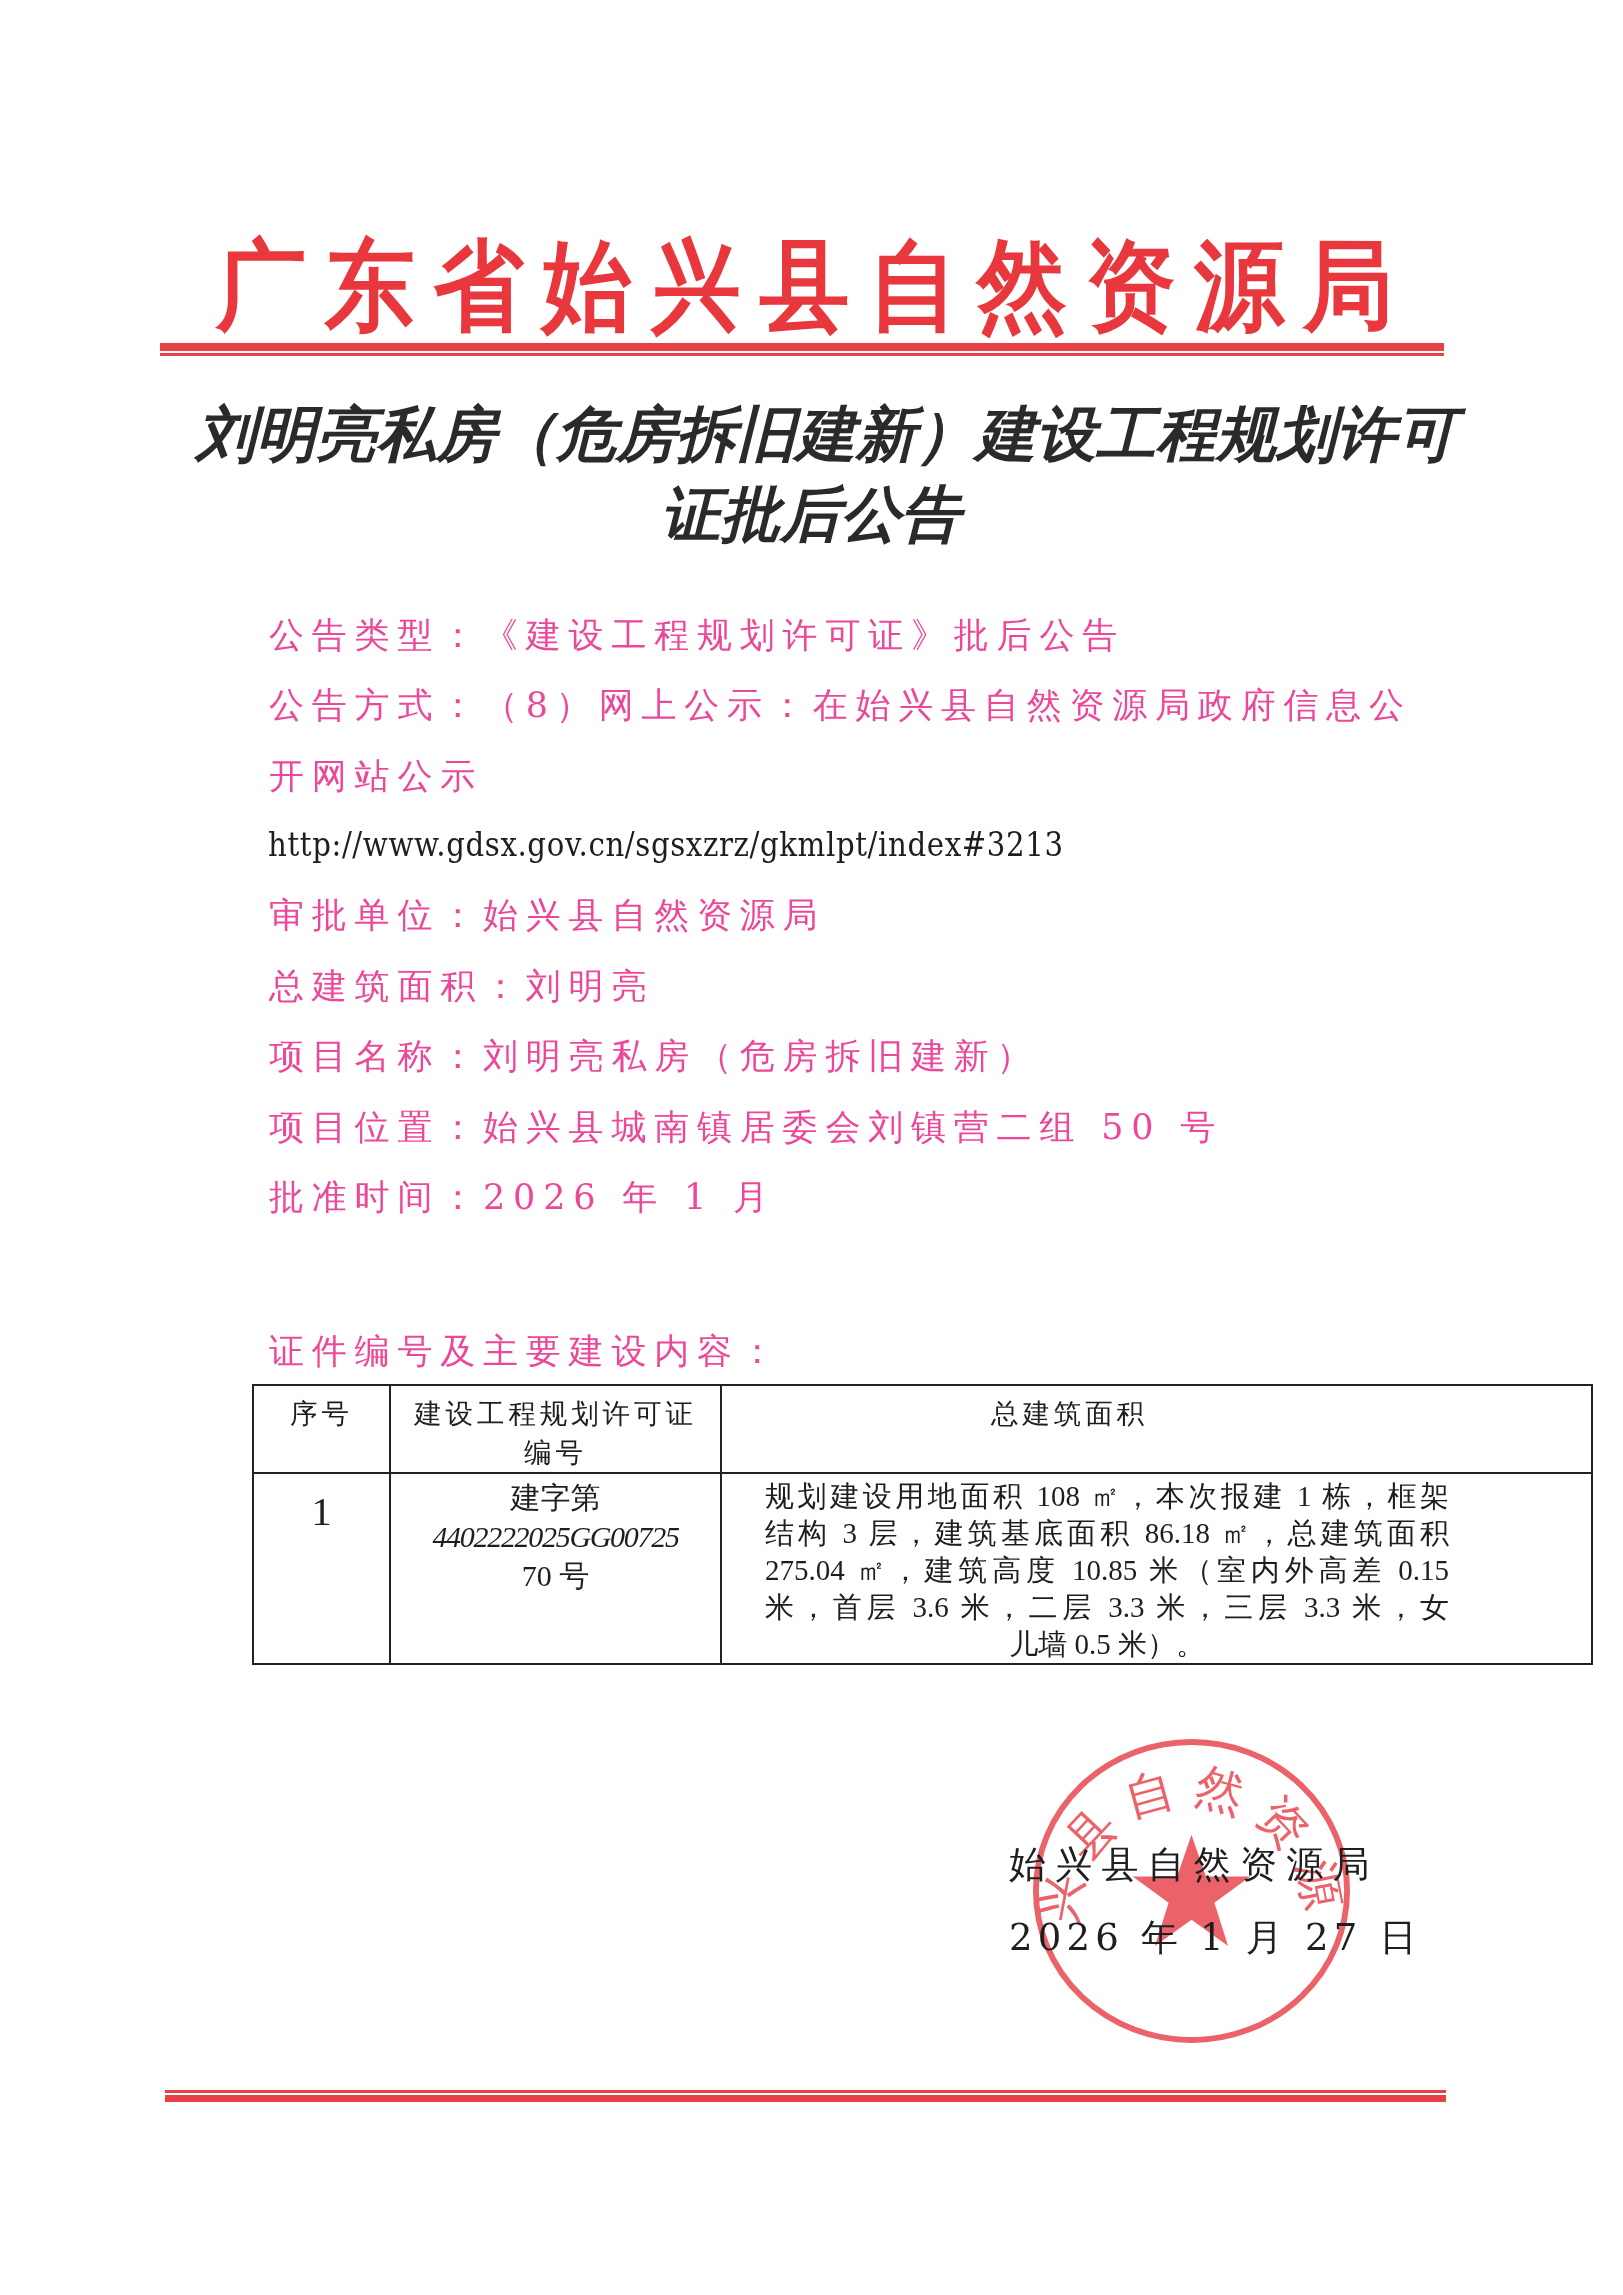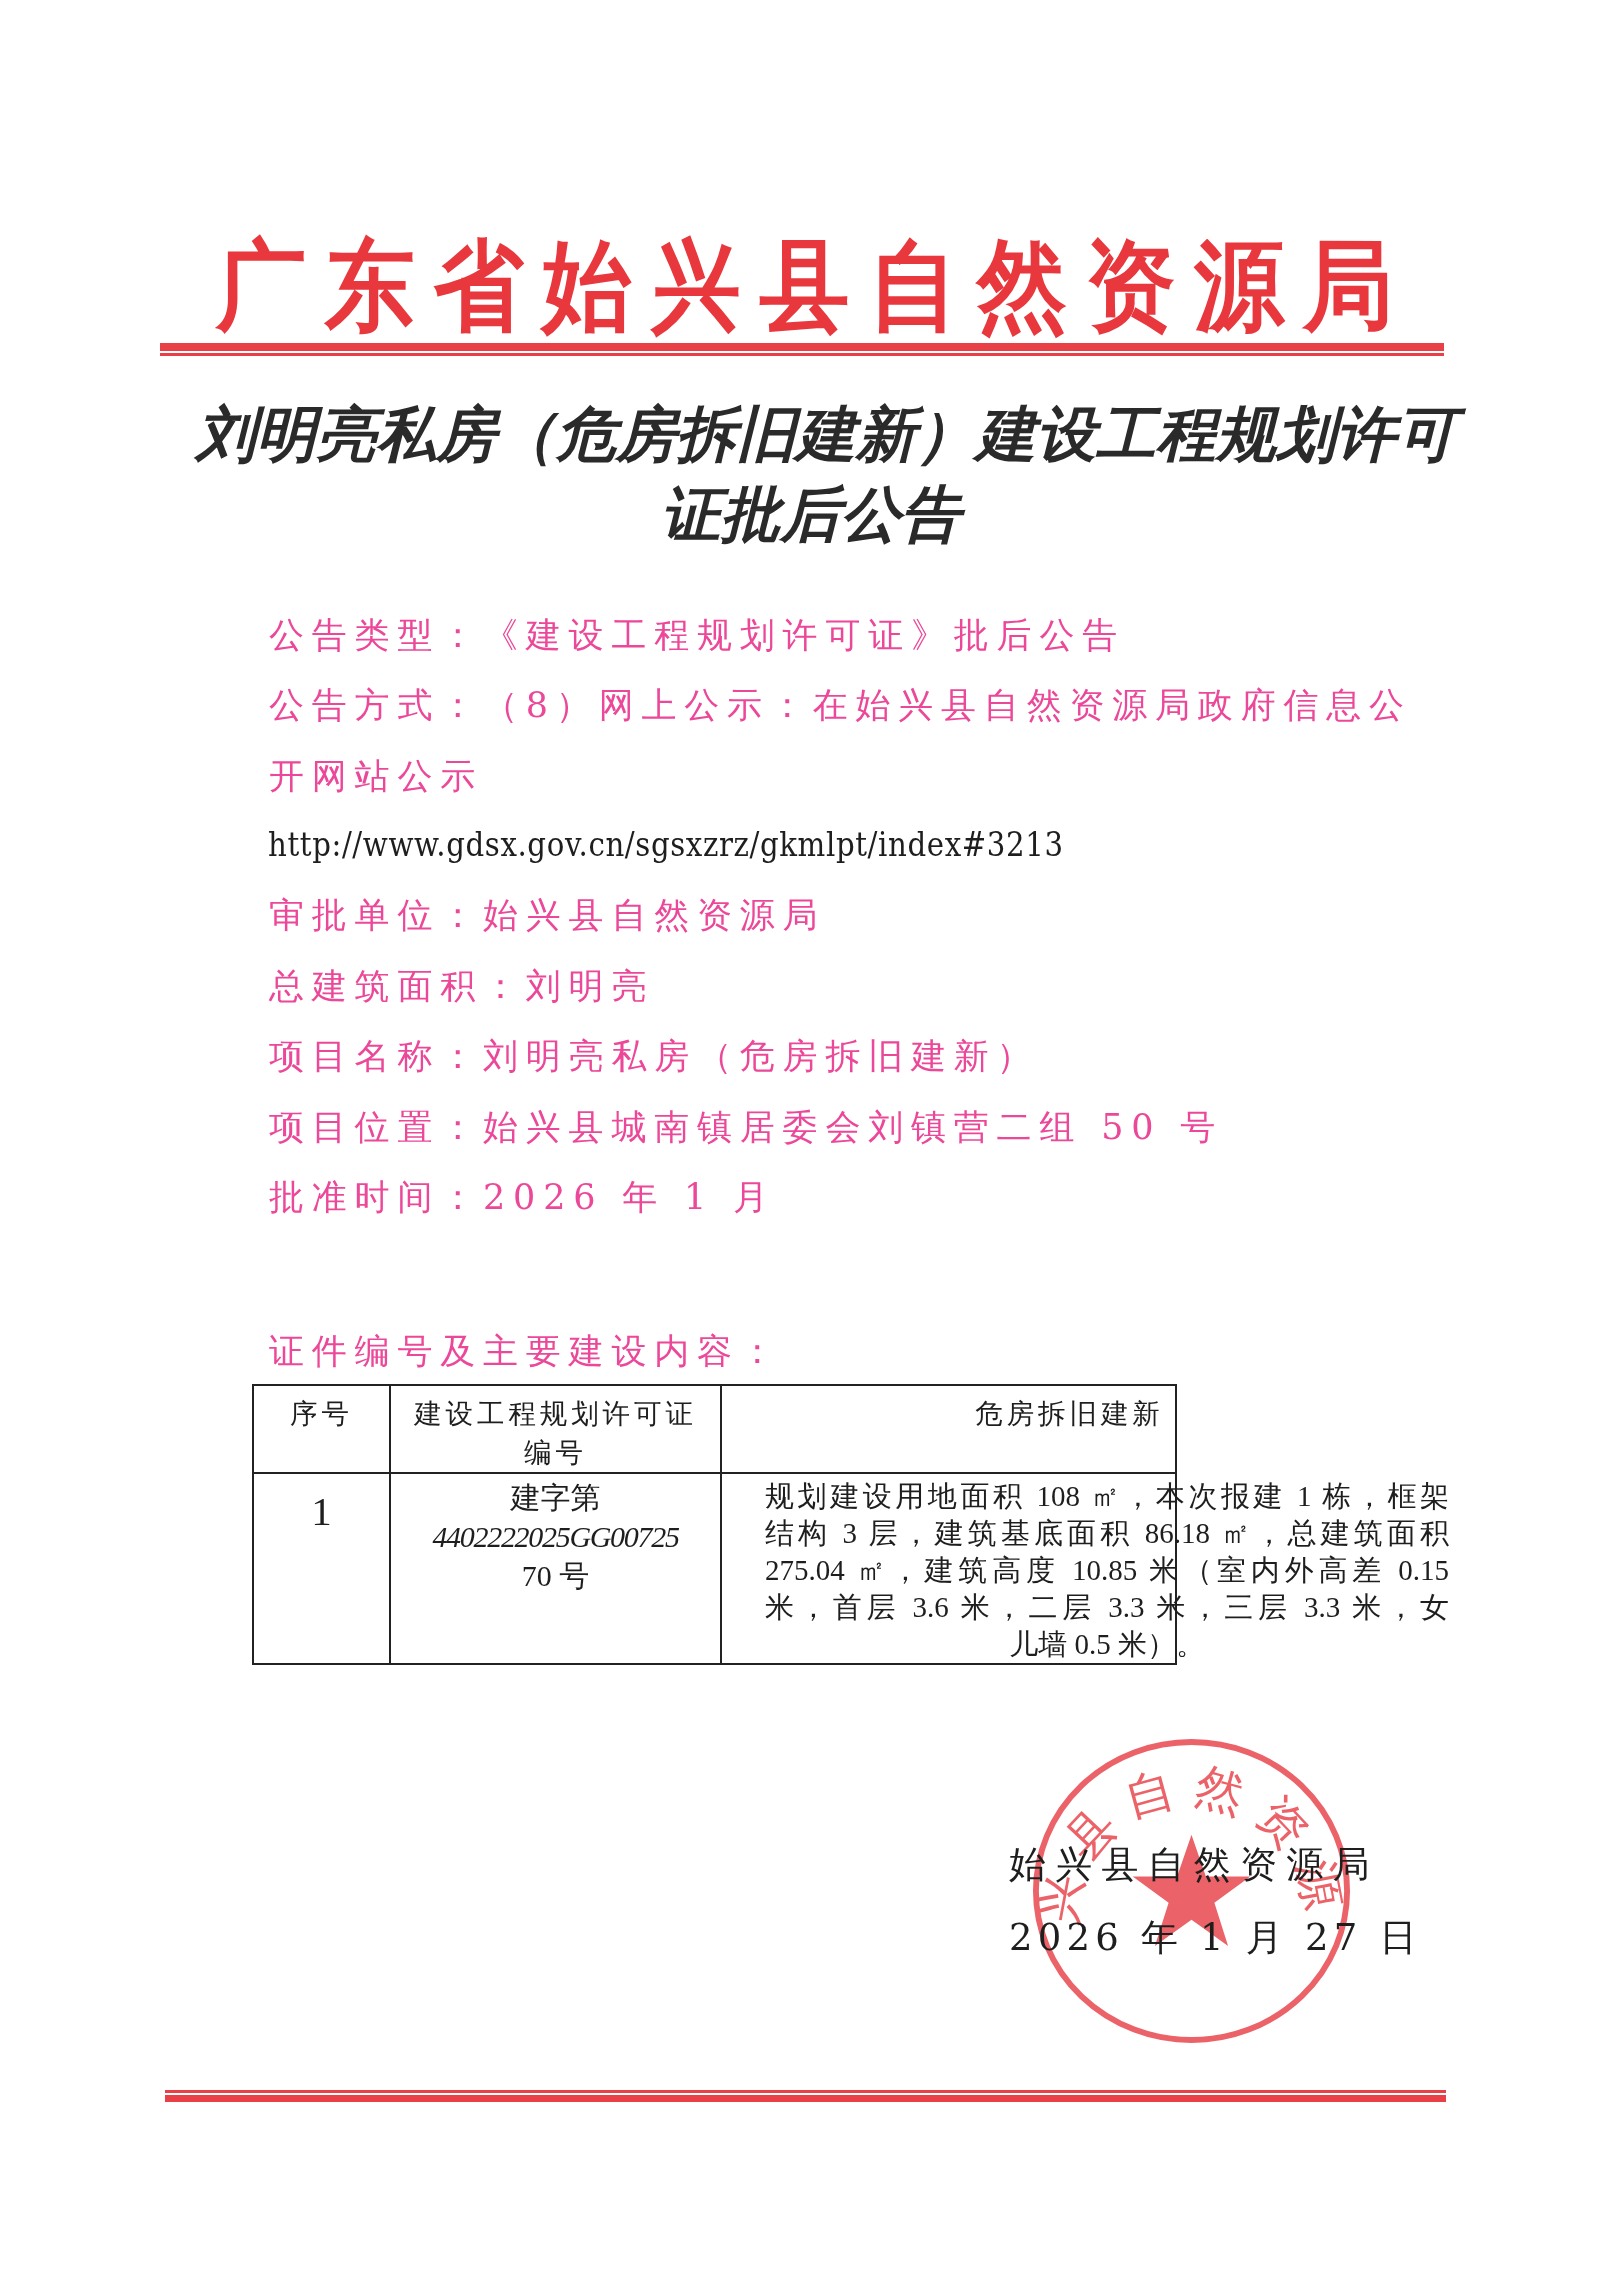--- a/index.html
+++ b/index.html
@@ -33,21 +33,21 @@
     }
     .url {
       position: absolute; left: 268px;
       font-family: "DejaVu Serif", serif; font-size: 34px; line-height: 1;
       letter-spacing: 0.7px; white-space: nowrap; color: #1e1e1e;
       transform: scaleX(0.86); transform-origin: left center;
     }
 
     
     .tbl {
-      position: absolute; left: 252px; top: 1384px; width: 925px; height: 281px;
+      position: absolute; left: 252px; top: 1384px; width: 1341px; height: 281px;
       border: 2px solid #222; box-sizing: border-box;
     }
     .vdiv { position: absolute; top: 0; bottom: 0; width: 2px; background: #222; }
     .hdiv { position: absolute; left: 0; right: 0; height: 2px; background: #222; }
     .cell {
       position: absolute; text-align: center; box-sizing: border-box;
       font-family: "DejaVu Sans", sans-serif; color: #1e1e1e;
     }
     .th { font-size: 27.5px; line-height: 39px; letter-spacing: 3.9px; }
     .td-serif { font-family: "Liberation Serif", serif; }
@@ -101,21 +101,21 @@
   <div class="hdiv" style="top:86px;"></div>
 
   <div class="cell th" style="left:0; top:7.8px; width:135px;">
     <span>序号</span>
   </div>
   <div class="cell th" style="left:137px; top:7.8px; width:329px;">
     <div>建设工程规划许可证</div>
     <div>编号</div>
   </div>
   <div class="cell th" style="left:468px; top:7.8px; width:695px;">
-    <span>危房拆旧建新</span>
+    <span>总建筑面积</span>
   </div>
 
   <div class="cell td-serif" style="left:0; top:105px; width:135px; font-size:41px; line-height:41px;">
     <span>1</span>
   </div>
   <div class="cell td-serif" style="left:137px; top:92px; width:329px; font-size:30px; line-height:39px;">
     <div>建字第</div>
     <div style="letter-spacing:-1.3px;font-style:italic;">4402222025GG00725</div>
     <div>70 号</div>
   </div>

